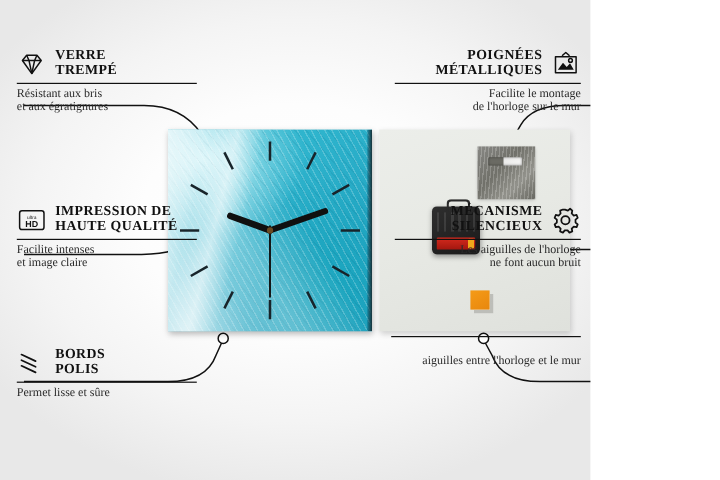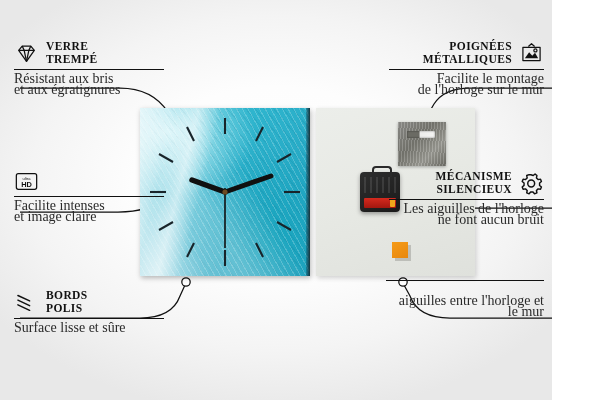--- a/index.html
+++ b/index.html
@@ -2,42 +2,42 @@
 <html><head>
 <meta charset="utf-8">
 <style>
   html,body{margin:0;padding:0;}
   body{
     width:600px;height:400px;overflow:hidden;
     font-family:"Liberation Serif", serif;
     background:#ffffff;
   }
   #stage{
-    position:relative;width:552px;height:400px;overflow:hidden;
+    position:relative;width:492px;height:400px;overflow:hidden;
     background:
       radial-gradient(ellipse 62% 58% at 50% 46%, #ffffff 0%, #fdfdfd 42%, #f4f4f4 72%, #e8e8e8 100%);
   }
   
   #wires{position:absolute;left:0;top:0;width:600px;height:400px;pointer-events:none;}
   #wires path{fill:none;stroke:#111;stroke-width:1.25;}
   #wires circle{fill:#ffffff;stroke:#111;stroke-width:1.25;}
   
   .feat{position:absolute;}
   .feat .head{display:flex;align-items:center;gap:7px;}
   .feat.right .head{justify-content:flex-end;}
   .feat .ttl{
     font-family:"Liberation Serif", serif;
     font-weight:bold;font-size:11.5px;line-height:13px;
     letter-spacing:.4px;color:#111;text-transform:uppercase;
   }
   .feat.right .ttl{text-align:right;}
   .feat .rule{height:1px;background:#111;margin:3px 0 3px 0;}
   .feat .sub{
     font-family:"Liberation Serif", serif;
-    font-size:14px;line-height:11px;color:#2a2a2a;
+    font-size:10px;line-height:11px;color:#2a2a2a;
   }
   .feat.right .sub{text-align:right;}
   .ico{width:25px;height:23px;flex:0 0 auto;display:block;}
   .ico svg{display:block;width:100%;height:100%;}
   
   #f-verre   {left:14px; top:40px;  width:150px;}
   #f-impr    {left:14px; top:170px; width:150px;}
   #f-bords   {left:14px; top:289px; width:150px;}
   #f-poign   {right:8px; top:40px;  width:155px;}
   #f-meca    {right:8px; top:170px; width:155px;}
@@ -188,20 +188,23 @@
 
   <div class="feat left" id="f-impr">
     <div class="head">
       <span class="ico">
         <svg viewBox="0 0 32 28">
           <rect x="3" y="4" width="26" height="20" rx="2.5" fill="none" stroke="#111" stroke-width="1.6"></rect>
           <text x="16" y="12.5" font-family="Liberation Sans, sans-serif" font-size="5.2" text-anchor="middle" fill="#111">ultra</text>
           <text x="16" y="21" font-family="Liberation Sans, sans-serif" font-size="9.5" font-weight="bold" text-anchor="middle" fill="#111">HD</text>
         </svg>
       </span>
+      <span class="ttl">
+        <span>IMPRESSION DE</span><br><span>HAUTE QUALITÉ</span>
+      </span>
     </div>
     <div class="rule"></div>
     <div class="sub">
       <span>Facilite intenses</span><br><span>et image claire</span>
     </div>
   </div>
 
   <div class="feat left" id="f-bords">
     <div class="head">
       <span class="ico">
@@ -212,21 +215,21 @@
           <line x1="5" y1="17" x2="20" y2="24"></line>
         </g>
           </svg>
       </span>
       <span class="ttl">
         <span>BORDS</span><br><span>POLIS</span>
       </span>
     </div>
     <div class="rule"></div>
     <div class="sub">
-      <span>Surface lisse et sûre</span>
+      <span>Permet lisse et sûre</span>
     </div>
   </div>
 
   <div class="feat right" id="f-meca">
     <div class="head">
       <span class="ttl">
         <span>MÉCANISME</span><br><span>SILENCIEUX</span>
       </span>
       <span class="ico">
         <svg viewBox="0 0 32 28">

